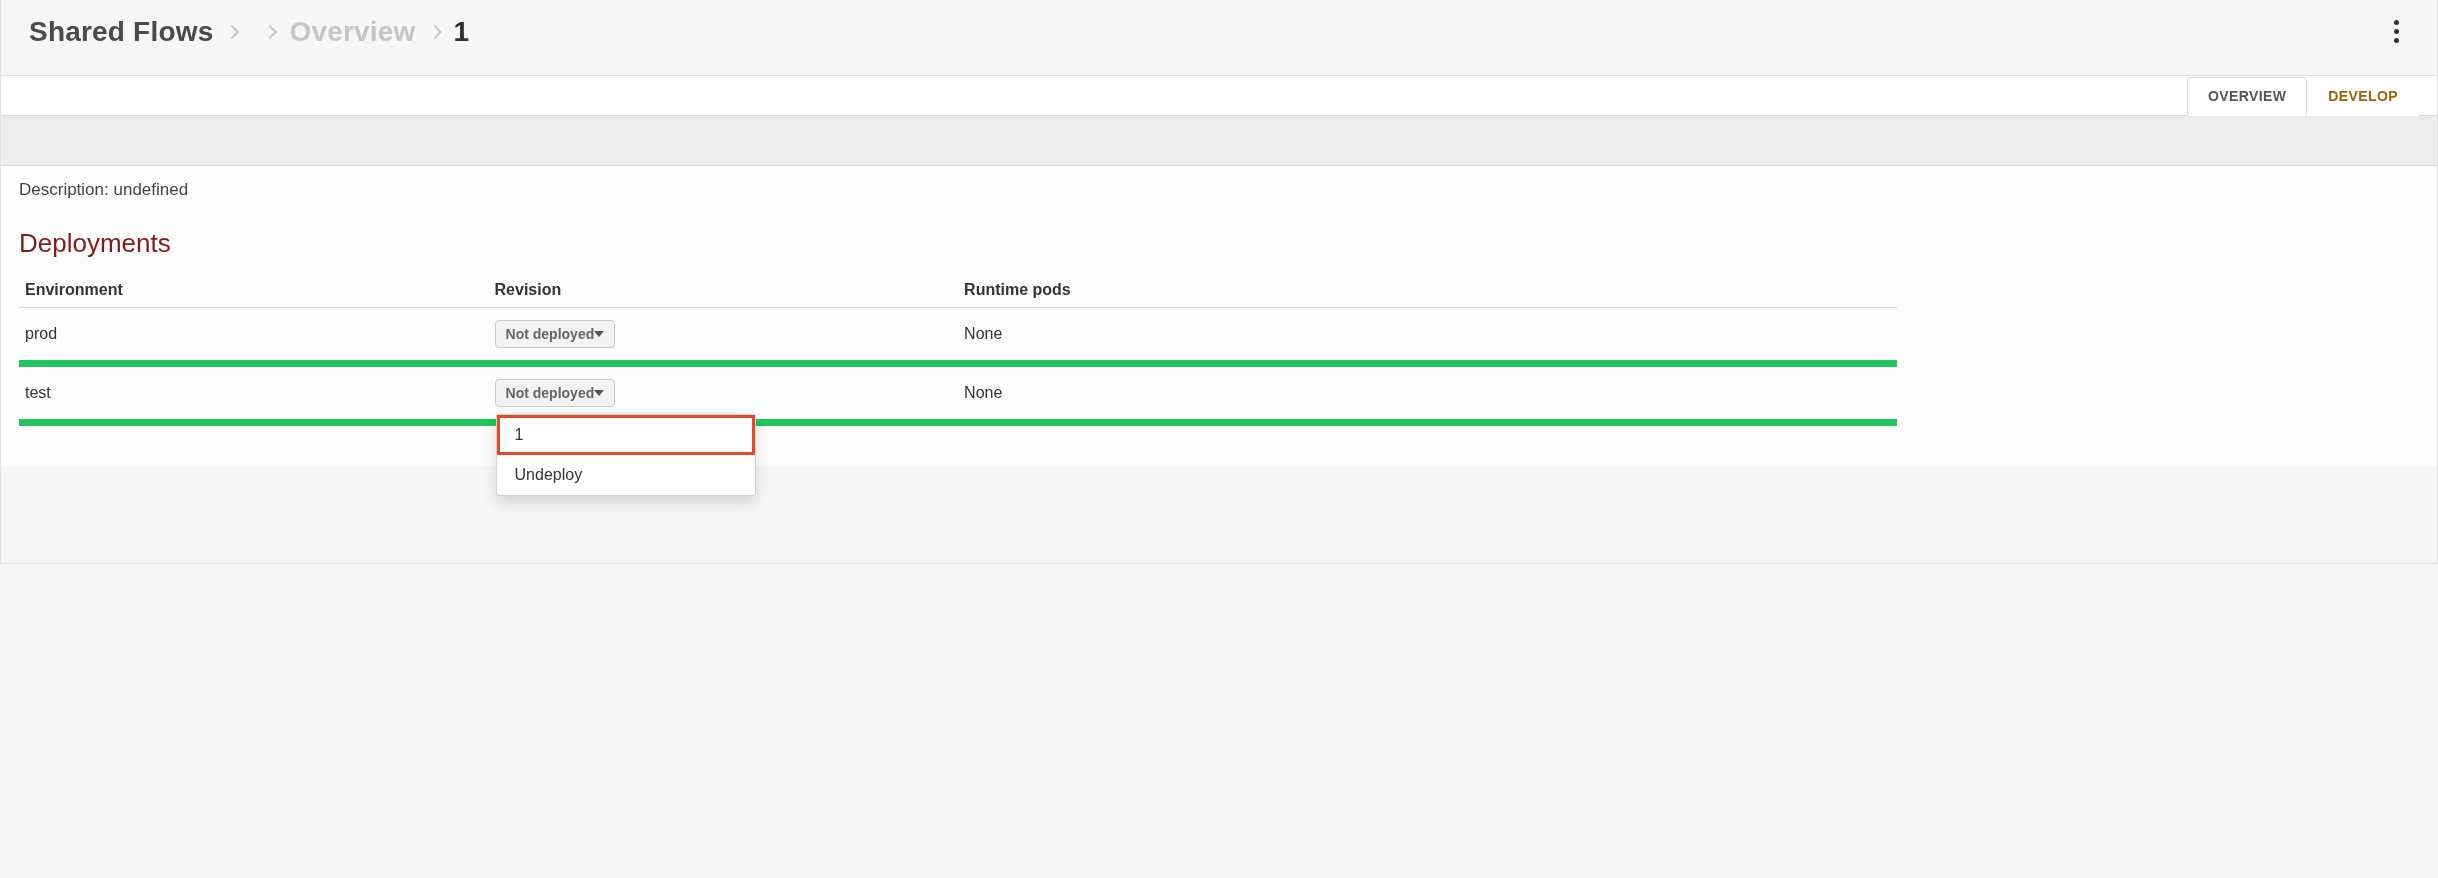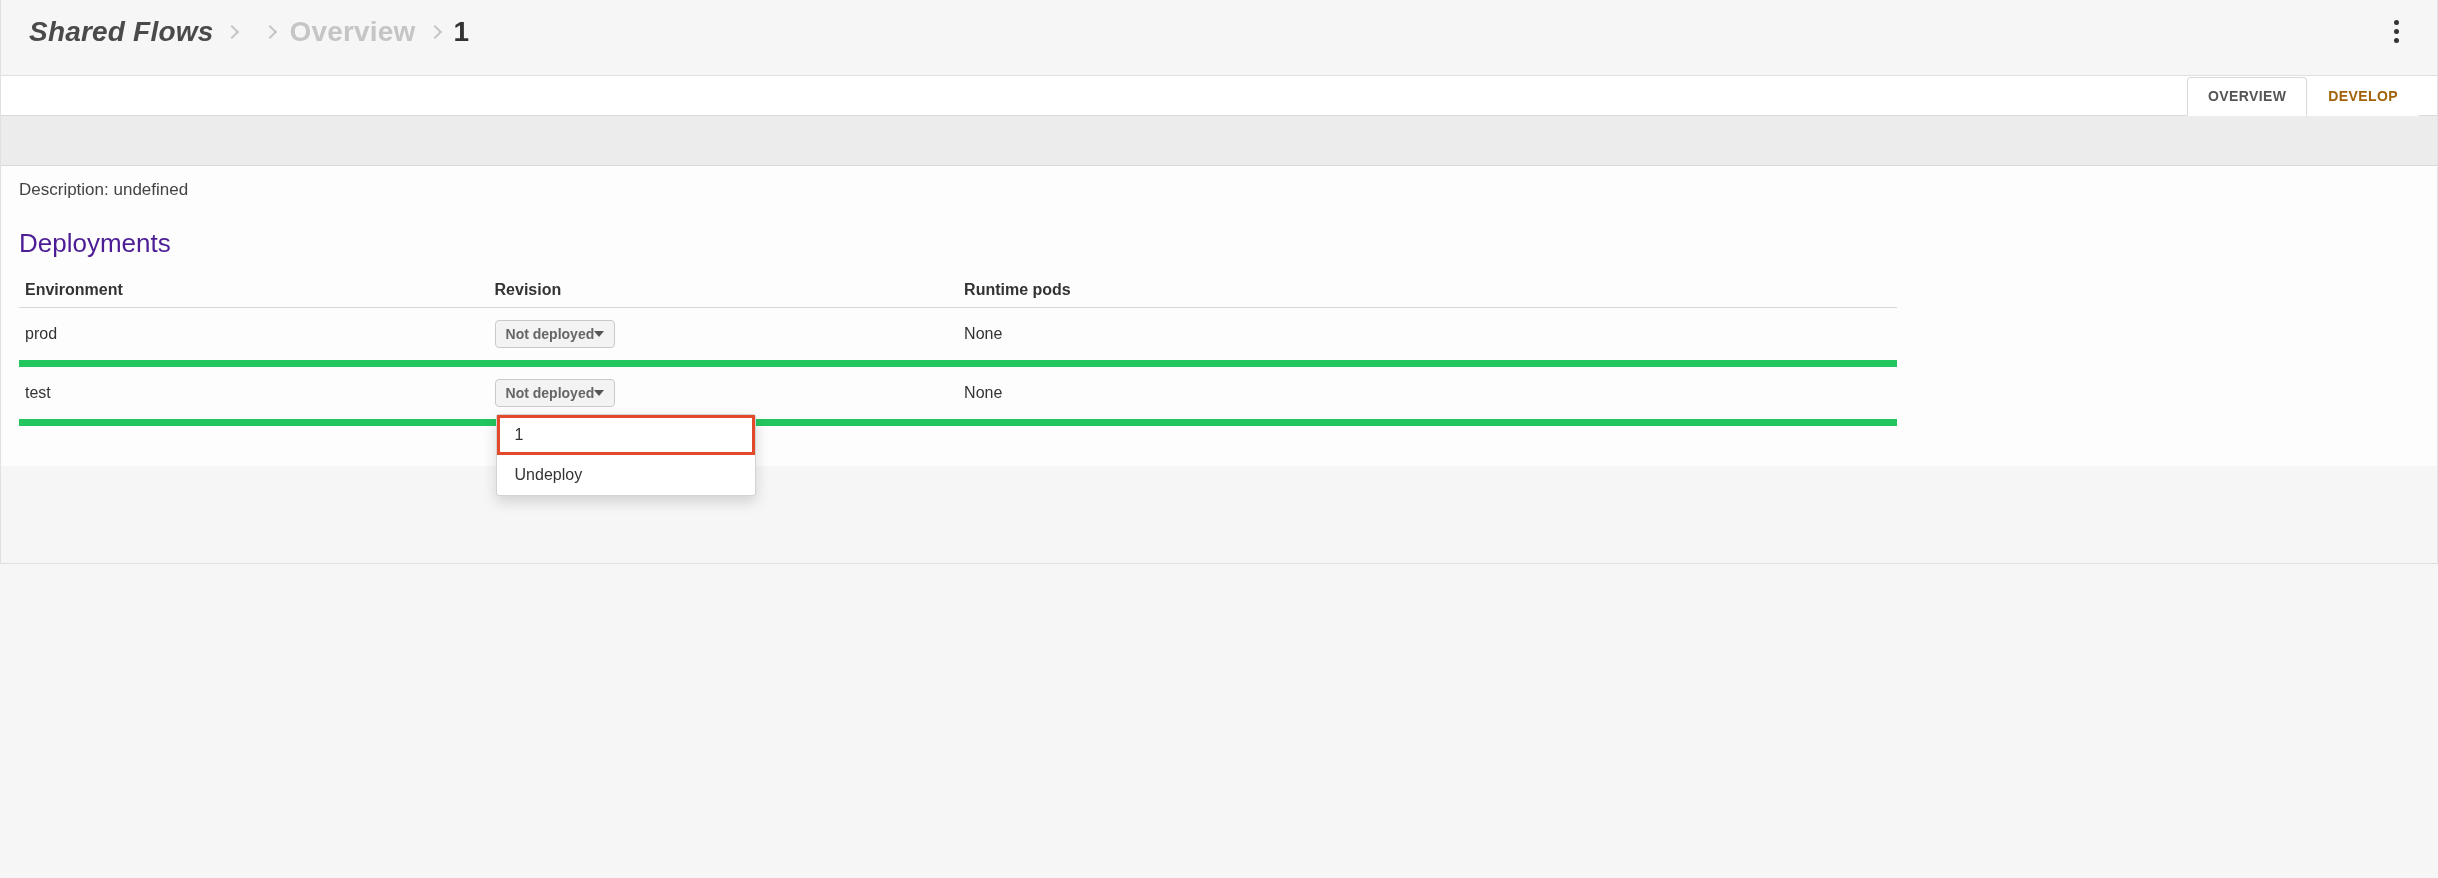--- a/index.html
+++ b/index.html
@@ -25,21 +25,21 @@
     border-bottom: 1px solid #e0e0e0;
   }
   .breadcrumb {
     display: flex;
     align-items: center;
     flex-wrap: wrap;
     font-size: 28px;
     font-weight: 600;
     letter-spacing: 0.2px;
   }
-  .breadcrumb .root { color: #4a4a4a; font-weight: 700; font-style: italic; }
+  .breadcrumb .root { color: #4a4a4a; font-weight: 700; }
   .breadcrumb .seg  { color: #c5c5c5; font-weight: 600; }
   .breadcrumb .current { color: #333; font-weight: 700; }
   .chev {
     width: 10px; height: 10px;
     border-right: 2px solid #c5c5c5;
     border-top: 2px solid #c5c5c5;
     transform: rotate(45deg);
     margin: 0 14px;
   }
   .kebab {
@@ -85,21 +85,21 @@
     background: #fdfdfd;
   }
   .description {
     font-size: 17px;
     color: #444;
     margin-bottom: 28px;
   }
   .section-title {
     font-size: 26px;
     font-weight: 300;
-    color: #4c1d95;
+    color: #7f1d1d;
     margin-bottom: 14px;
   }
   table.deployments {
     width: 78%;
     border-collapse: collapse;
   }
   table.deployments th {
     text-align: left;
     font-size: 16px;
     font-weight: 700;

